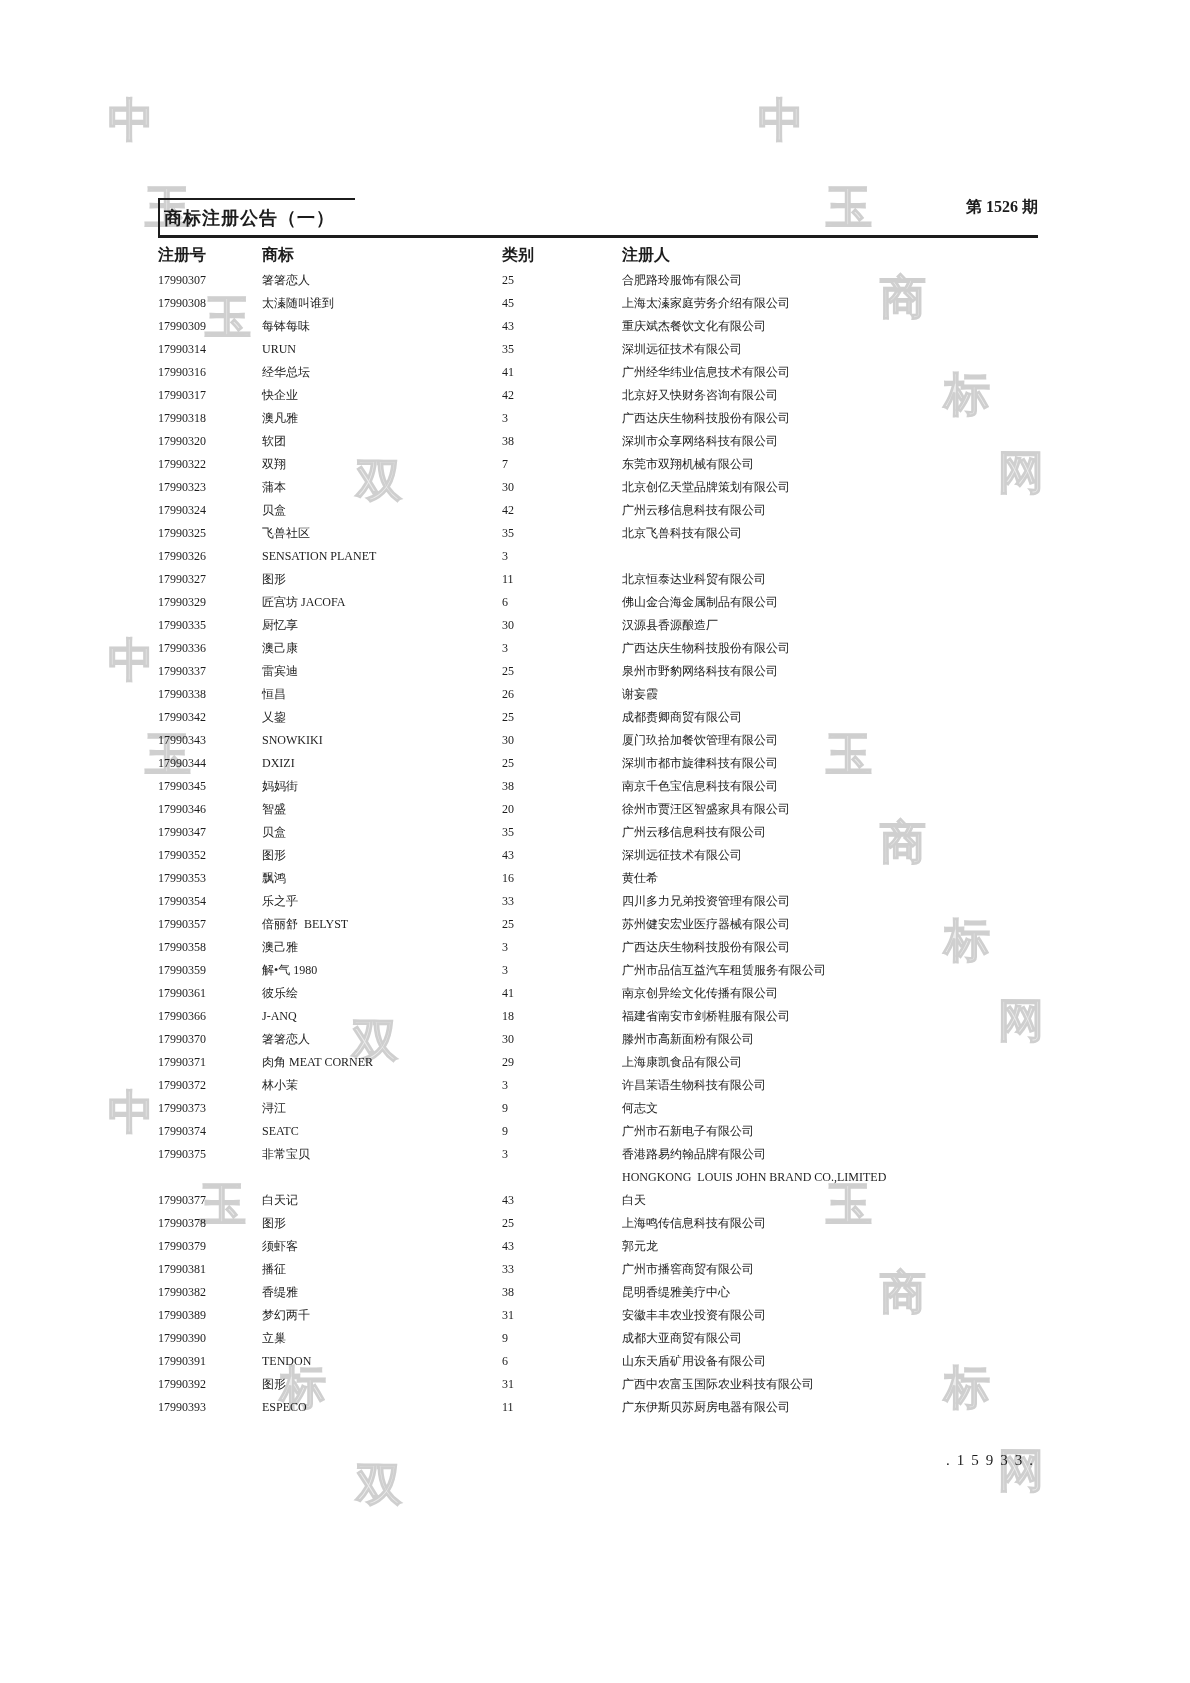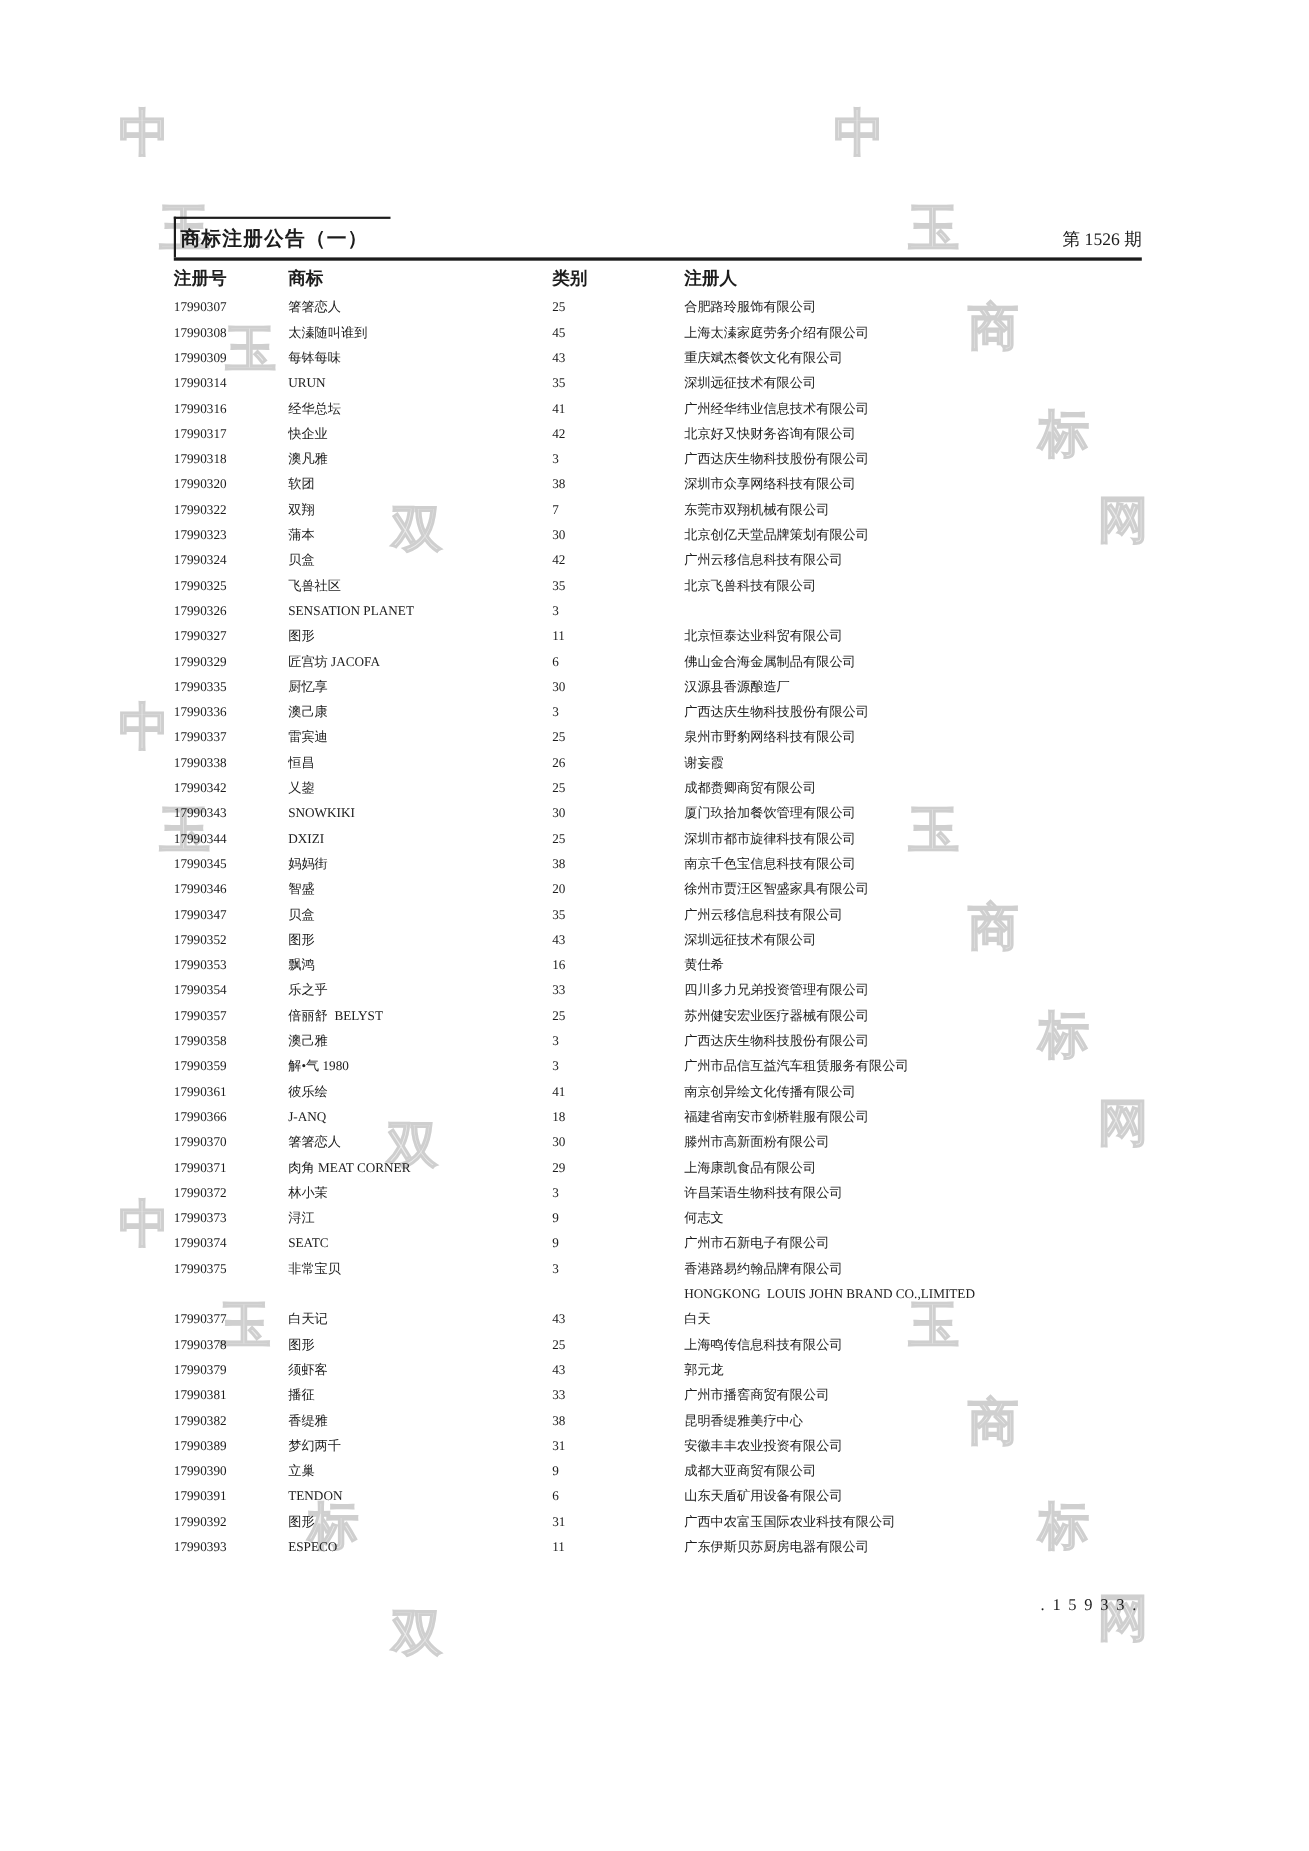--- a/index.html
+++ b/index.html
@@ -14,21 +14,21 @@
   .content{position:absolute;left:158px;top:197px;width:880px;}
   .header-row{display:flex;justify-content:space-between;align-items:flex-end;}
   .title-box{
     border-top:2px solid #1c1c1c;
     border-left:2px solid #1c1c1c;
     font-weight:bold;font-size:18px;
     padding:6px 20px 5px 4px;
     letter-spacing:1px;
     white-space:nowrap;
   }
-  .issue{font-size:16px;padding-bottom:5px;white-space:nowrap;}
+  .issue{font-size:16px;padding-bottom:17px;white-space:nowrap;font-weight:bold;}
   .thick-rule{border-top:3px solid #1c1c1c;height:0;}
   .grid{display:grid;grid-template-columns:104px 240px 120px auto;}
   .table-head{font-weight:bold;font-size:16px;line-height:25px;margin-top:4px;}
   #rows{margin-top:2px;}
   .row{font-size:12px;line-height:23px;}
   .cell{white-space:pre-wrap;}
   .line2{white-space:pre-wrap;}
   .page-num{
     position:absolute;right:150px;top:1452px;
     font-size:15px;letter-spacing:7px;white-space:nowrap;

